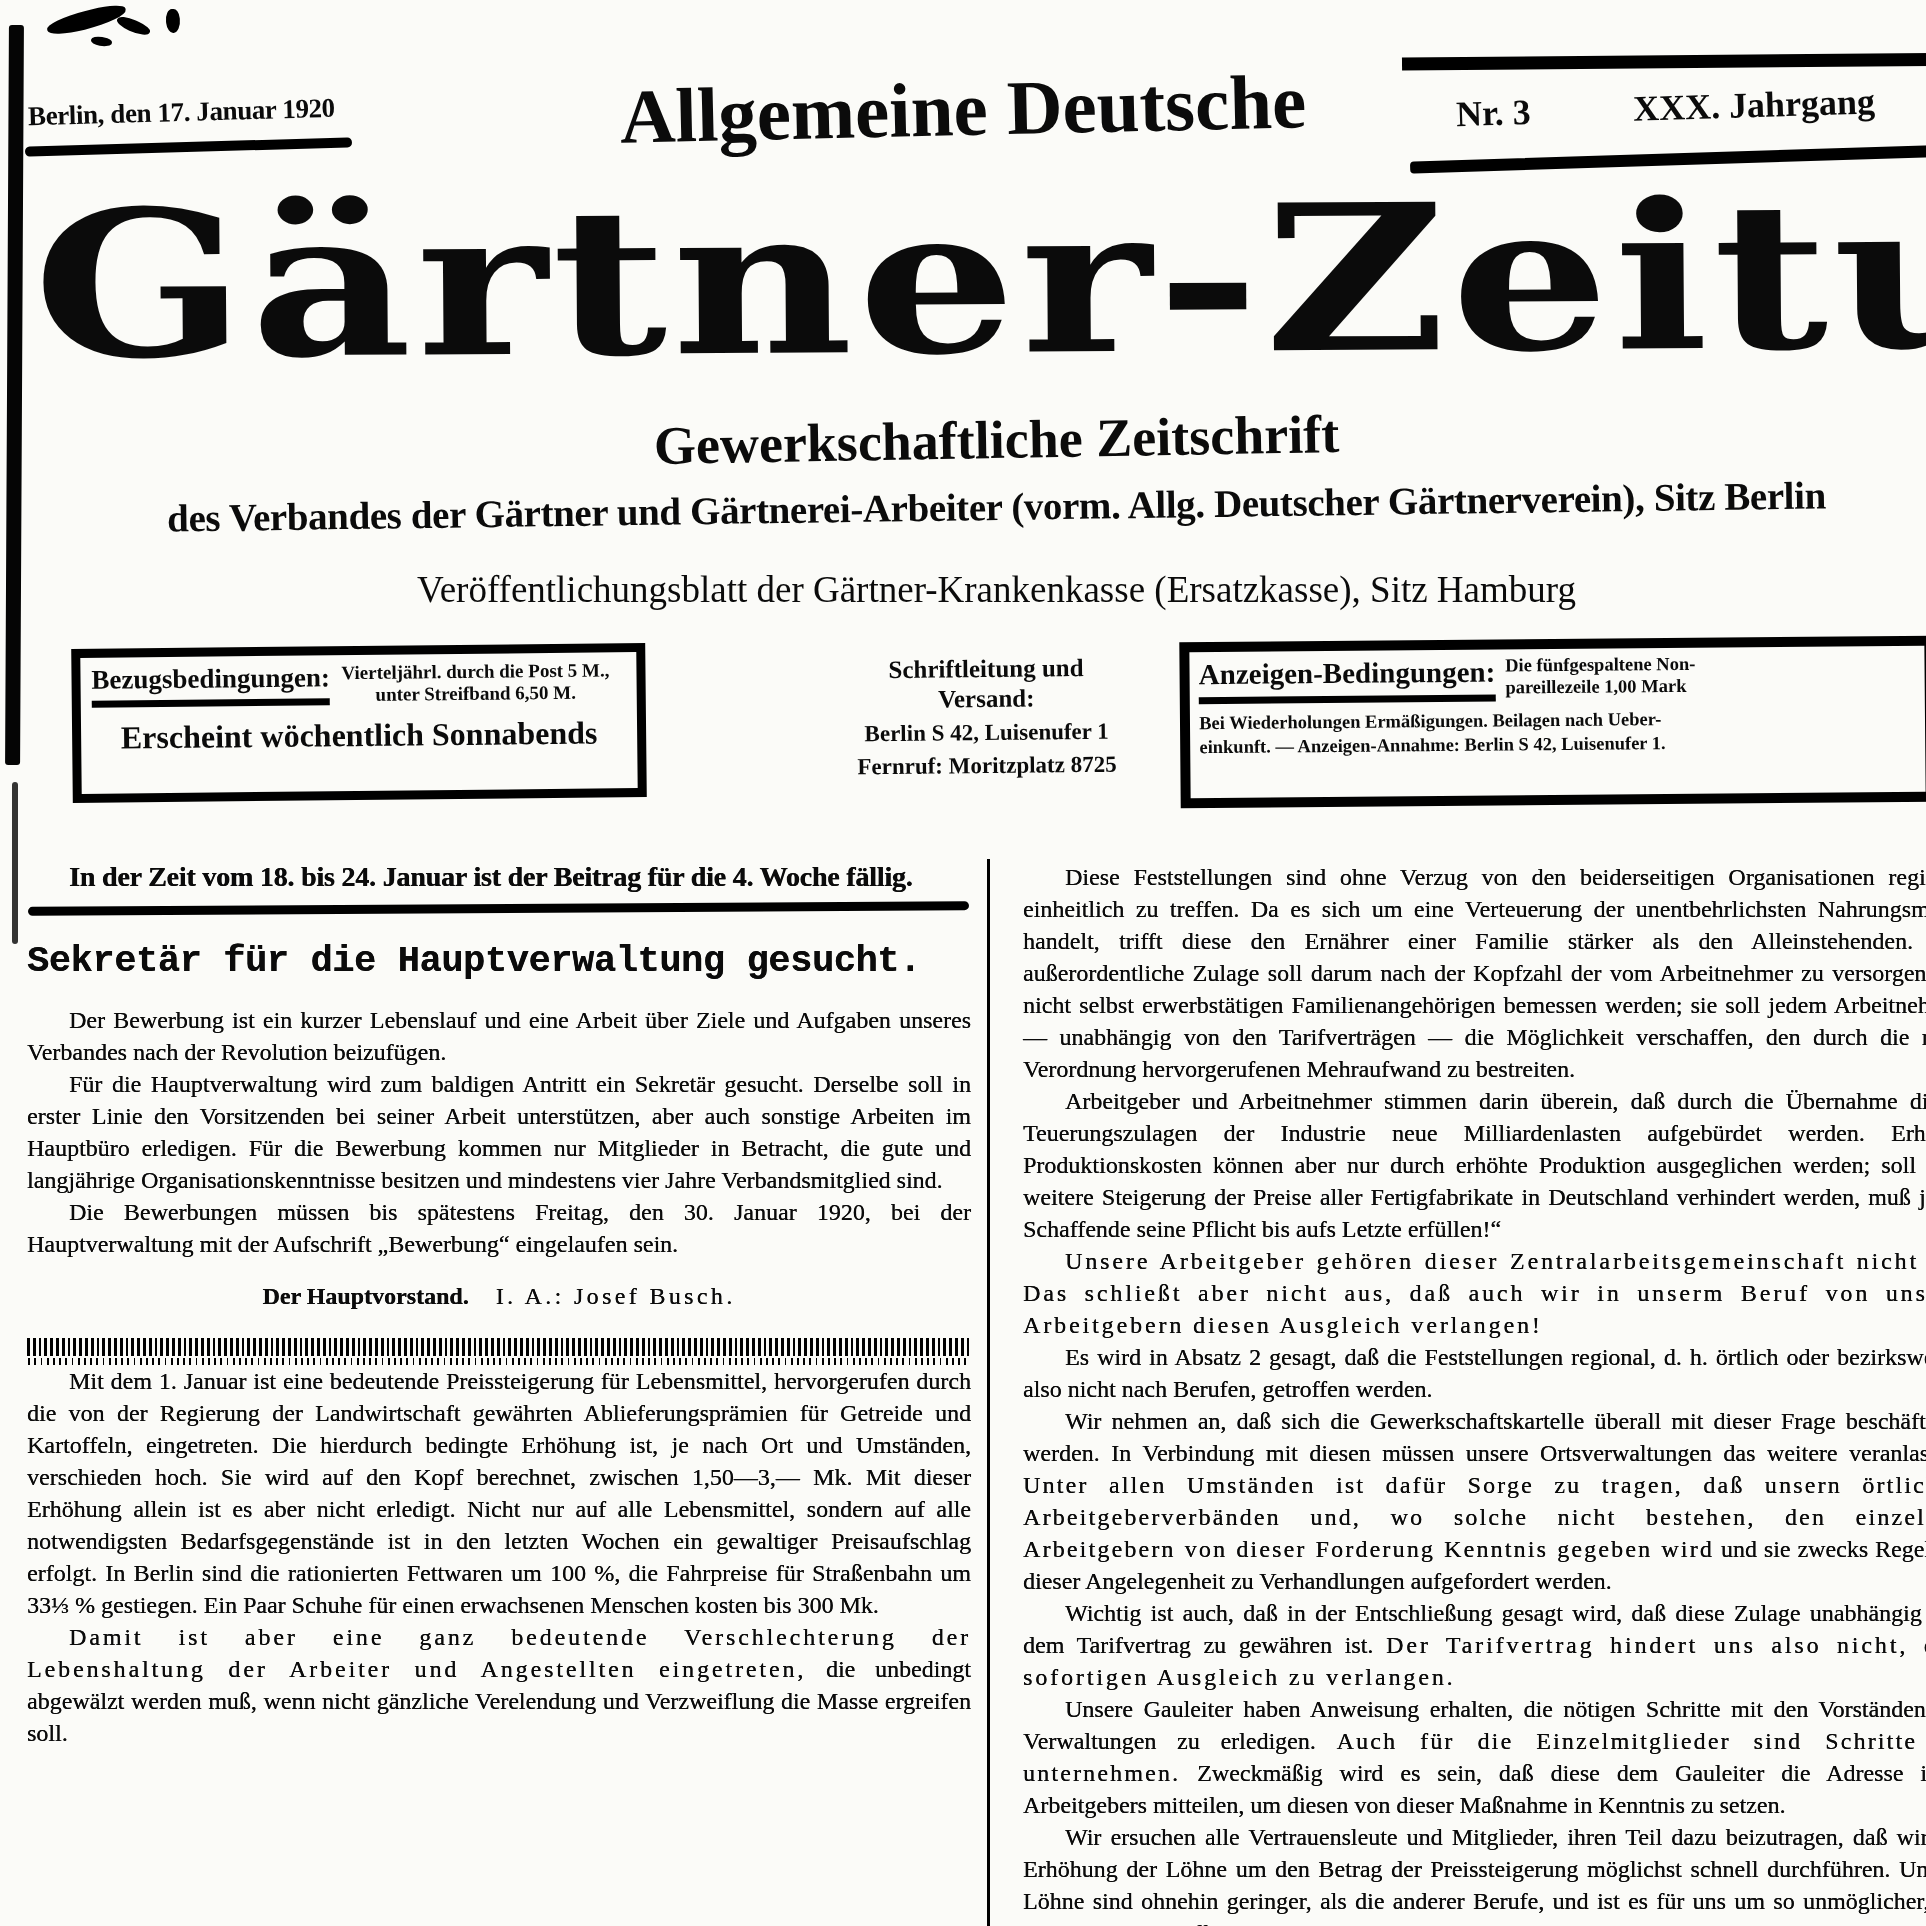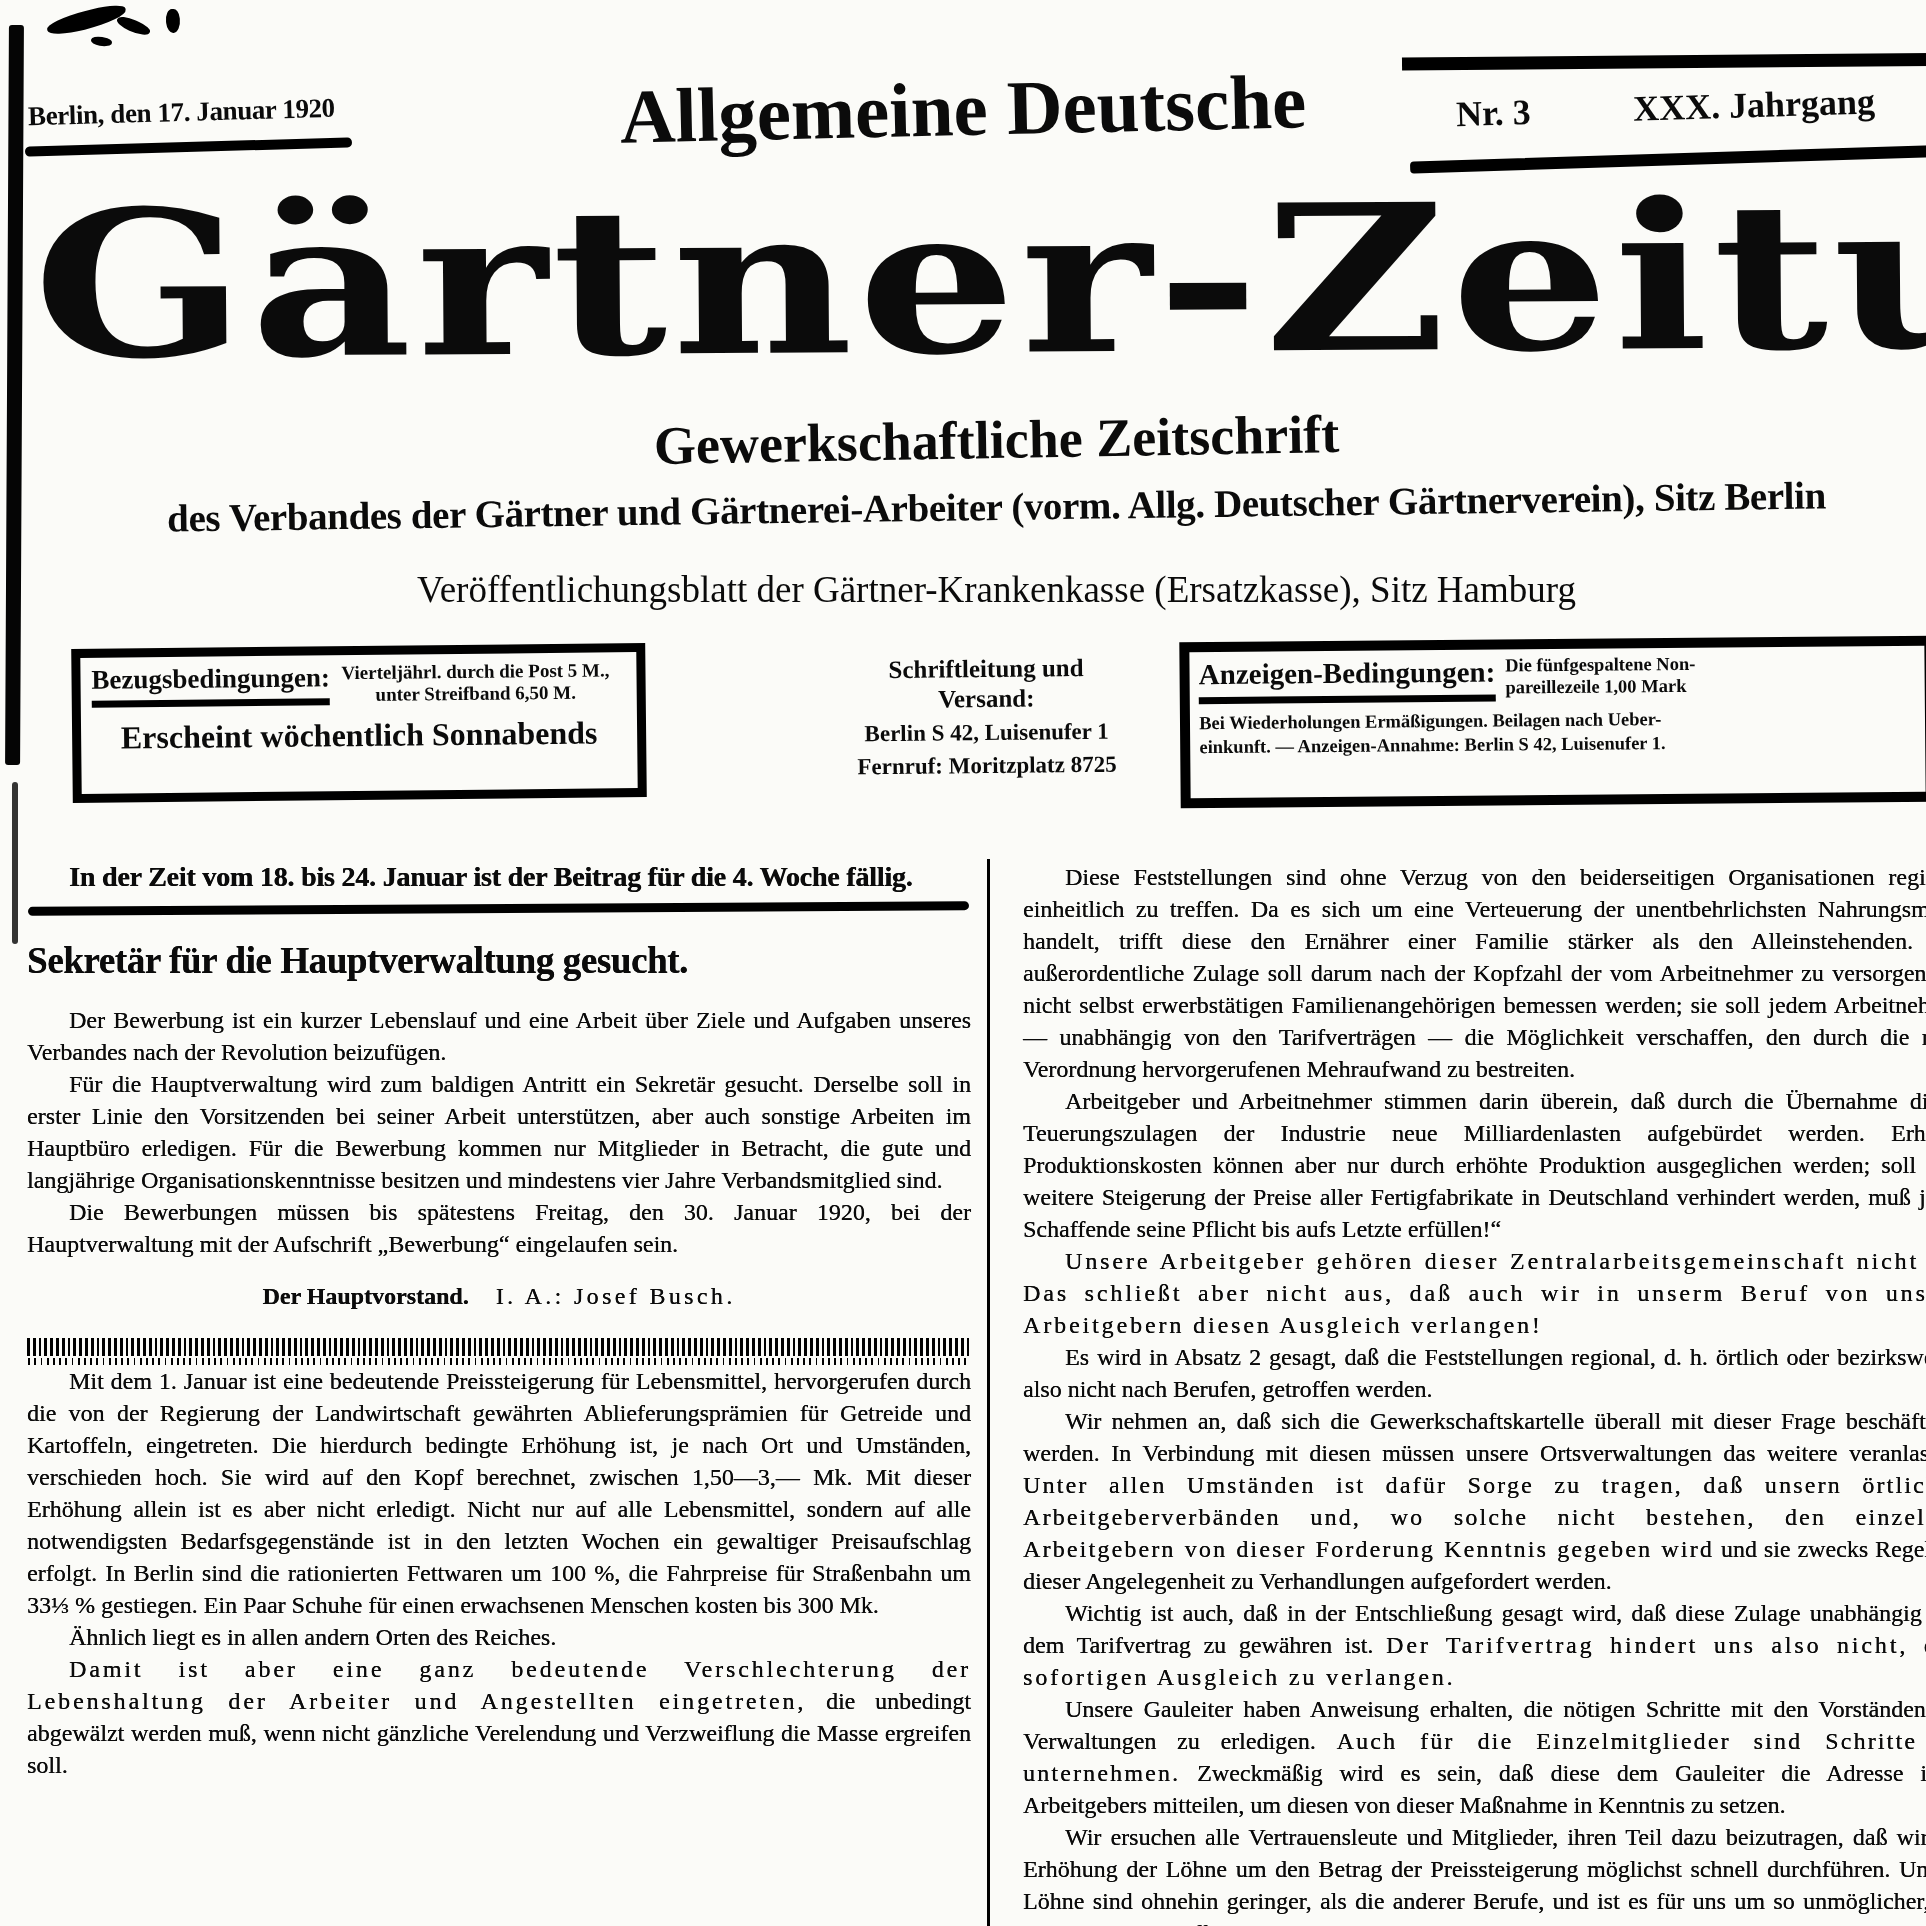--- a/index.html
+++ b/index.html
@@ -50,21 +50,21 @@
   .ib-right .note{font-size:18.5px;font-weight:bold;margin-top:7.7px;line-height:1.3;white-space:nowrap;}
   
   .col-rule{position:absolute;left:987px;top:859px;width:2.7px;height:1864px;background:#000;}
   .columns{position:absolute;left:27px;top:861px;width:1945px;display:flex;gap:52px;}
   .col{width:944px;font-size:24px;line-height:32px;text-align:justify;text-shadow:0.2px 0 0 currentColor;}
   .col p{margin:0;text-indent:42px;}
   .sp{letter-spacing:.12em;}
   .sp2{letter-spacing:.09em;}
   .due-banner{font-size:28px;font-weight:bold;white-space:nowrap;text-indent:0;letter-spacing:-0.2px;text-shadow:0.4px 0 0 currentColor;}
   .banner-rule{height:9.2px;background:#000;margin:10.8px 2.3px 0 0.8px;border-radius:4.6px;transform:rotate(-.35deg);}
-  .headline1{font-size:37px;font-weight:bold;line-height:1.1;margin:28.5px 0 22.3px 0;white-space:nowrap;text-align:left;letter-spacing:-0.4px;}
+  .headline1{font-size:37px;font-weight:bold;line-height:1.1;margin:28.5px 0 22.3px 0;white-space:nowrap;text-align:left;letter-spacing:-0.4px;font-family:Liberation Mono, monospace;}
   .sig{display:flex;justify-content:center;gap:27px;margin-top:20px;text-indent:0;align-items:center;}
   .sig .role{font-weight:bold;}
   .sig .name{letter-spacing:.14em;}
   .divider{height:17.7px;margin:25.4px 0 0 0;background:repeating-linear-gradient(90deg,#000 0 2.7px,transparent 2.7px 5.8px);}
   .divider2{height:7px;margin-top:2.3px;background:repeating-linear-gradient(90deg,transparent 0 1.2px,#000 1.2px 3.1px,transparent 3.1px 6.2px);}
   .headline2{font-size:45px;font-weight:bold;line-height:1.25;text-align:center;margin:27px 15.4px 28.5px 15.4px;}
 </style>
 </head>
 <body>
 
@@ -136,21 +136,20 @@
       <p>Die Bewerbungen müssen bis spätestens Freitag, den 30. Januar 1920, bei der Hauptverwaltung mit der Aufschrift „Bewerbung“ eingelaufen sein.</p>
       <div class="sig">
         <span class="role">Der Hauptvorstand.</span>
         <span class="name">I. A.: Josef Busch.</span>
       </div>
 
       <div class="divider"></div>
       <div class="divider2"></div>
 
       <p>Mit dem 1. Januar ist eine bedeutende Preissteigerung für Lebensmittel, hervorgerufen durch die von der Regierung der Landwirtschaft gewährten Ablieferungsprämien für Getreide und Kartoffeln, eingetreten. Die hierdurch bedingte Erhöhung ist, je nach Ort und Umständen, verschieden hoch. Sie wird auf den Kopf berechnet, zwischen 1,50—3,— Mk. Mit dieser Erhöhung allein ist es aber nicht erledigt. Nicht nur auf alle Lebensmittel, sondern auf alle notwendigsten Bedarfsgegenstände ist in den letzten Wochen ein gewaltiger Preisaufschlag erfolgt. In Berlin sind die rationierten Fettwaren um 100 %, die Fahrpreise für Straßenbahn um 33⅓ % gestiegen. Ein Paar Schuhe für einen erwachsenen Menschen kosten bis 300 Mk.</p>
-      <p>Ähnlich liegt es in allen andern Orten des Reiches.</p>
       <p><span class="sp">Damit ist aber eine ganz bedeutende Verschlechterung der Lebenshaltung der Arbeiter und Angestellten eingetreten,</span><span> die unbedingt abgewälzt werden muß, wenn nicht gänzliche Verelendung und Verzweiflung die Masse ergreifen soll.</span></p>
 
     </div>
 
     <div class="col">
       <p>Diese Feststellungen sind ohne Verzug von den beiderseitigen Organisationen regional einheitlich zu treffen. Da es sich um eine Verteuerung der unentbehrlichsten Nahrungsmittel handelt, trifft diese den Ernährer einer Familie stärker als den Alleinstehenden. Die außerordentliche Zulage soll darum nach der Kopfzahl der vom Arbeitnehmer zu versorgenden, nicht selbst erwerbstätigen Familienangehörigen bemessen werden; sie soll jedem Arbeitnehmer — unabhängig von den Tarifverträgen — die Möglichkeit verschaffen, den durch die neue Verordnung hervorgerufenen Mehraufwand zu bestreiten.</p>
       <p>Arbeitgeber und Arbeitnehmer stimmen darin überein, daß durch die Übernahme dieser Teuerungszulagen der Industrie neue Milliardenlasten aufgebürdet werden. Erhöhte Produktionskosten können aber nur durch erhöhte Produktion ausgeglichen werden; soll eine weitere Steigerung der Preise aller Fertigfabrikate in Deutschland verhindert werden, muß jeder Schaffende seine Pflicht bis aufs Letzte erfüllen!“</p>
       <p class="sp">Unsere Arbeitgeber gehören dieser Zentralarbeitsgemeinschaft nicht an. Das schließt aber nicht aus, daß auch wir in unserm Beruf von unsern Arbeitgebern diesen Ausgleich verlangen!</p>
       <p>Es wird in Absatz 2 gesagt, daß die Feststellungen regional, d. h. örtlich oder bezirksweise, also nicht nach Berufen, getroffen werden.</p>
       <p><span>Wir nehmen an, daß sich die Gewerkschaftskartelle überall mit dieser Frage beschäftigen werden. In Verbindung mit diesen müssen unsere Ortsverwaltungen das weitere veranlassen. </span><span class="sp2">Unter allen Umständen ist dafür Sorge zu tragen, daß unsern örtlichen Arbeitgeberverbänden und, wo solche nicht bestehen, den einzelnen Arbeitgebern von dieser Forderung Kenntnis gegeben wird</span><span> und sie zwecks Regelung dieser Angelegenheit zu Verhandlungen aufgefordert werden.</span></p>

